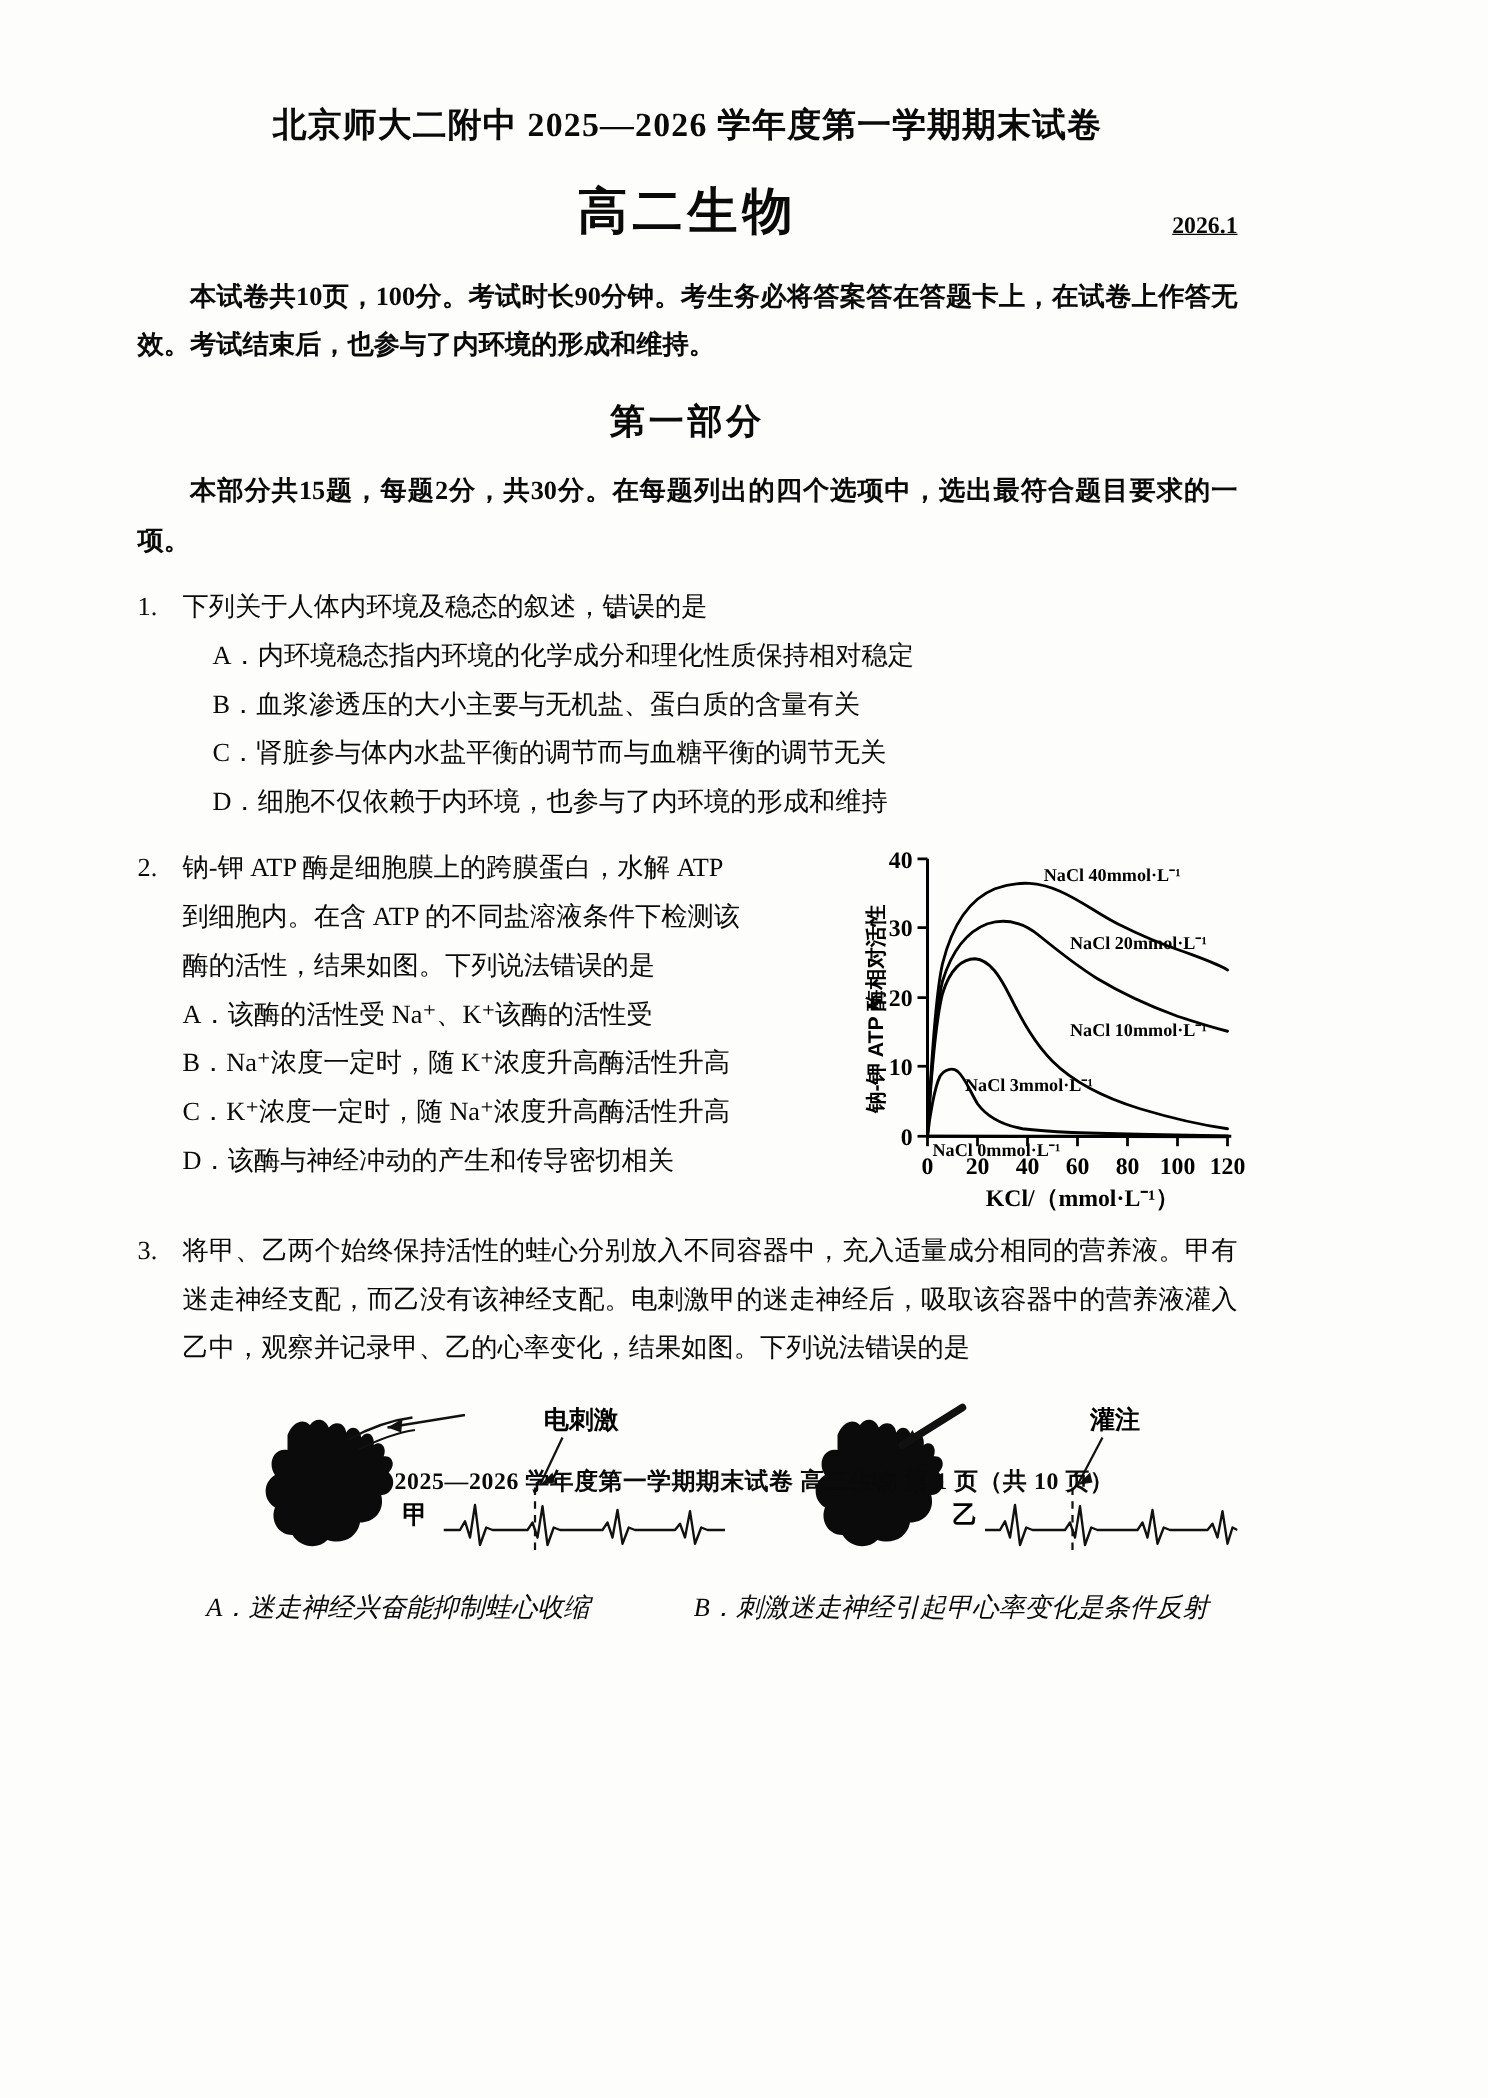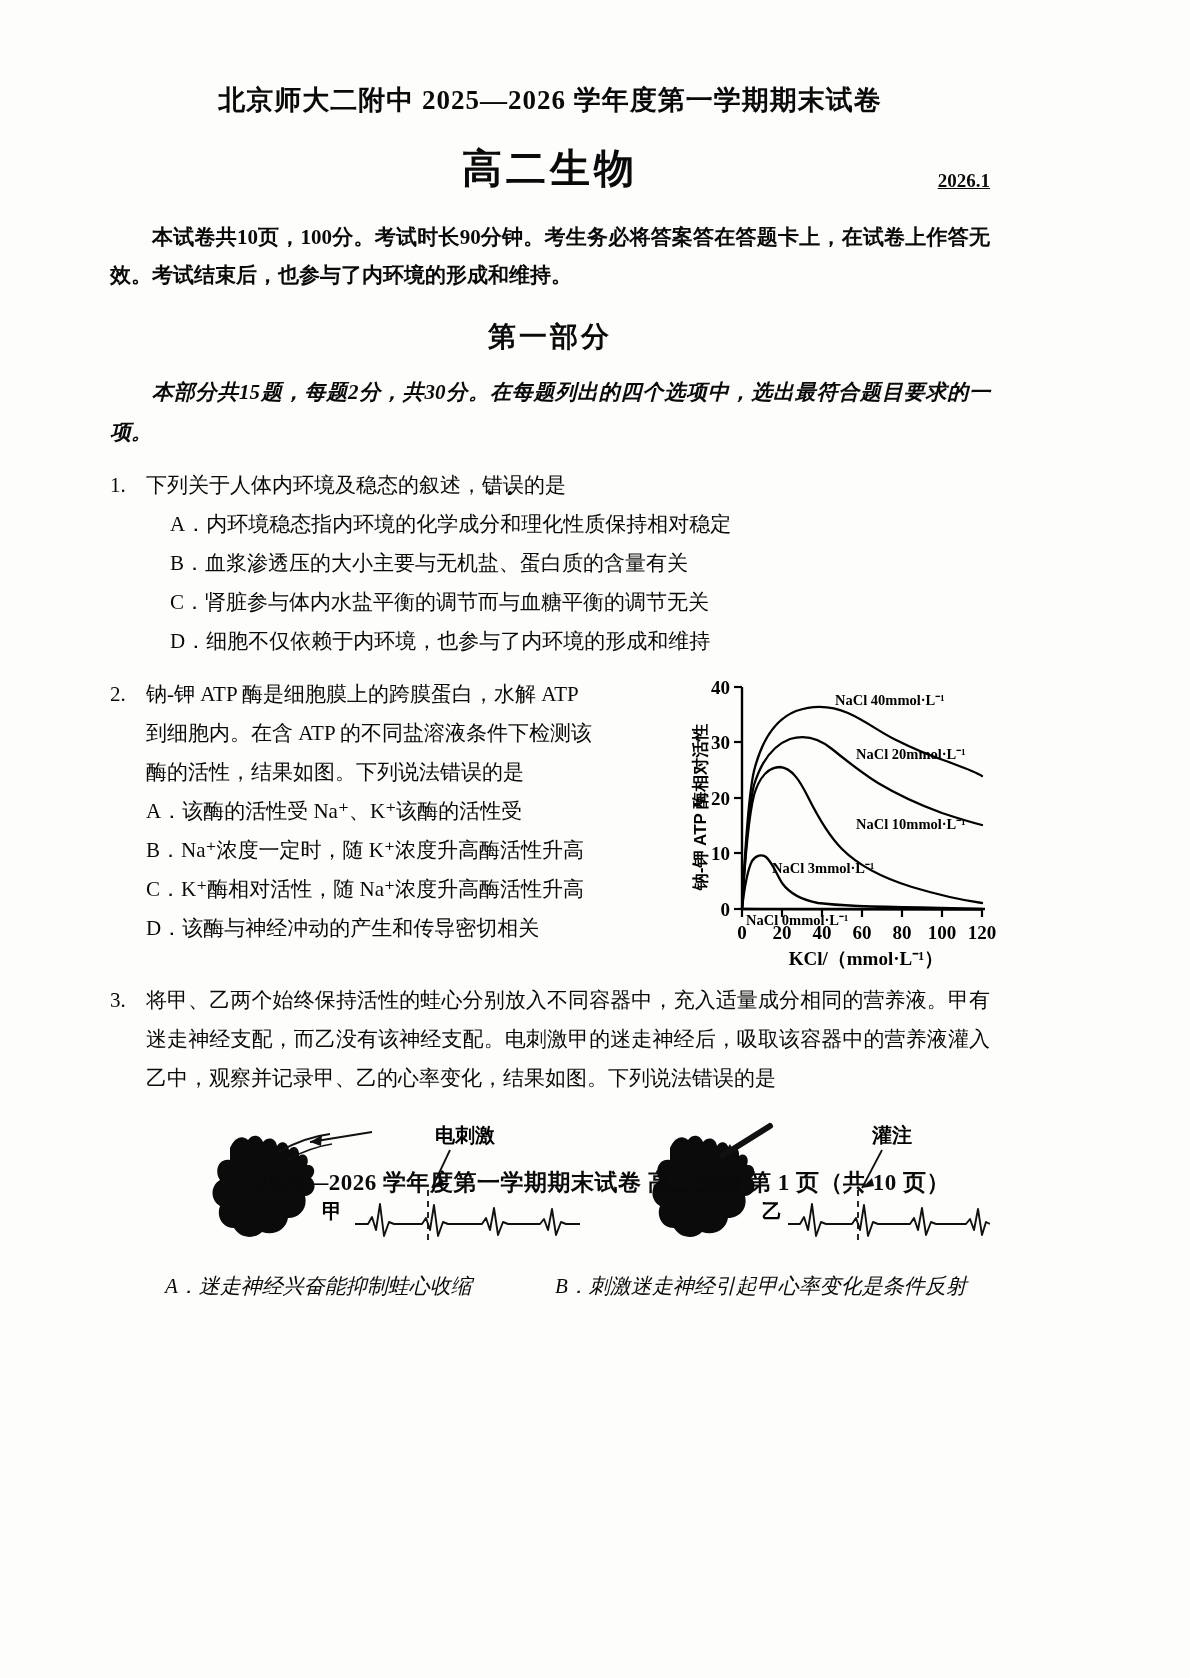--- a/index.html
+++ b/index.html
@@ -66,21 +66,20 @@
     letter-spacing:3px;
     margin-top:24px;
   }
   .part-desc{
     font-size:21px;
     line-height:40px;
     text-indent:2em;
     margin-top:16px;
     font-weight:bold;
     text-align:justify;
-    font-style:italic;
   }
 
   
   .q{
     position:relative;
     margin-top:14px;
     font-size:21px;
     line-height:39px;
   }
   .q-num{
@@ -130,21 +129,21 @@
     margin-top:14px;
     height:155px;
     width:880px;
   }
 
   .footer{
     position:absolute;
     left:17px; right:0;
     bottom:82px;
     text-align:center;
-    font-size:23px;
+    font-size:19px;
     font-weight:bold;
     letter-spacing:0.5px;
   }
 </style>
 </head>
 <body>
 
 <div class="page">
 <div class="inner">
 
@@ -178,21 +177,21 @@
       <div class="q">
         <span class="q-num">2.</span>
         <div class="q-body">
           <div>钠-钾 ATP 酶是细胞膜上的跨膜蛋白，水解 ATP</div>
           <div>到细胞内。在含 ATP 的不同盐溶液条件下检测该</div>
           <div>酶的活性，结果如图。下列说法错误的是</div>
         </div>
       </div>
       <div class="opt" style="margin-left:36px">A．该酶的活性受 Na⁺、K⁺该酶的活性受</div>
       <div class="opt" style="margin-left:36px">B．Na⁺浓度一定时，随 K⁺浓度升高酶活性升高</div>
-      <div class="opt" style="margin-left:36px">C．K⁺酶相对活性，随 Na⁺浓度升高酶活性升高</div>
+      <div class="opt" style="margin-left:36px">C．K⁺浓度一定时，随 Na⁺浓度升高酶活性升高</div>
       <div class="opt" style="margin-left:36px">D．该酶与神经冲动的产生和传导密切相关</div>
     </div>
 
     <div class="chart-box">
       <svg class="chart-svg" width="320" height="295" viewBox="0 0 320 295">
 
         <line x1="62" y1="10" x2="62" y2="232" stroke="#000" stroke-width="2.4"></line>
 
         <line x1="62" y1="232" x2="305" y2="232" stroke="#000" stroke-width="2.4"></line>
 

